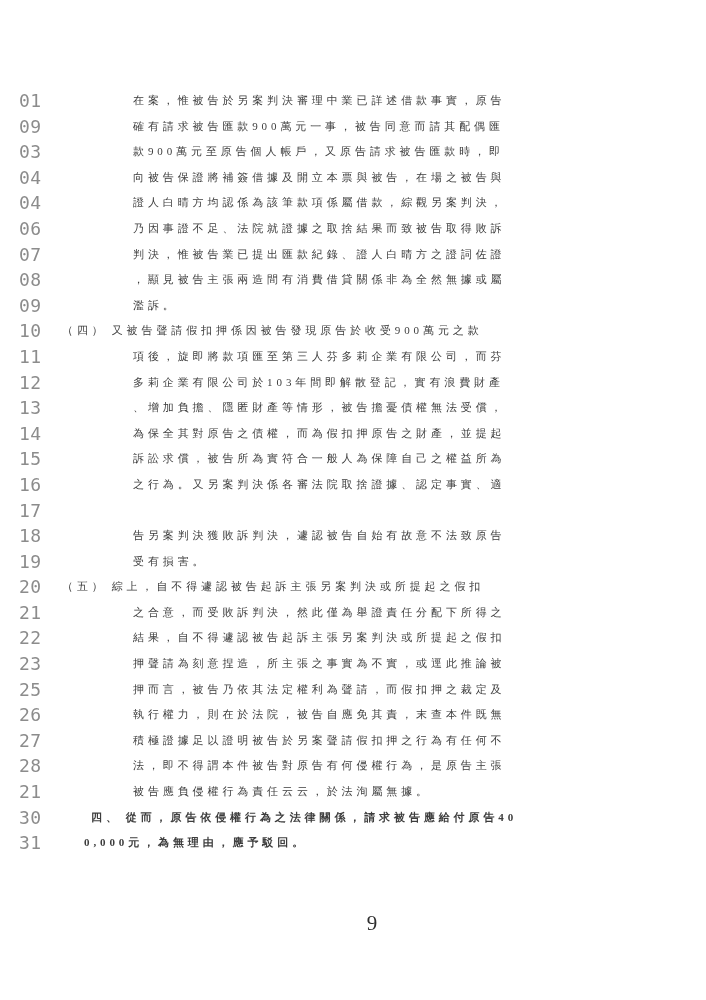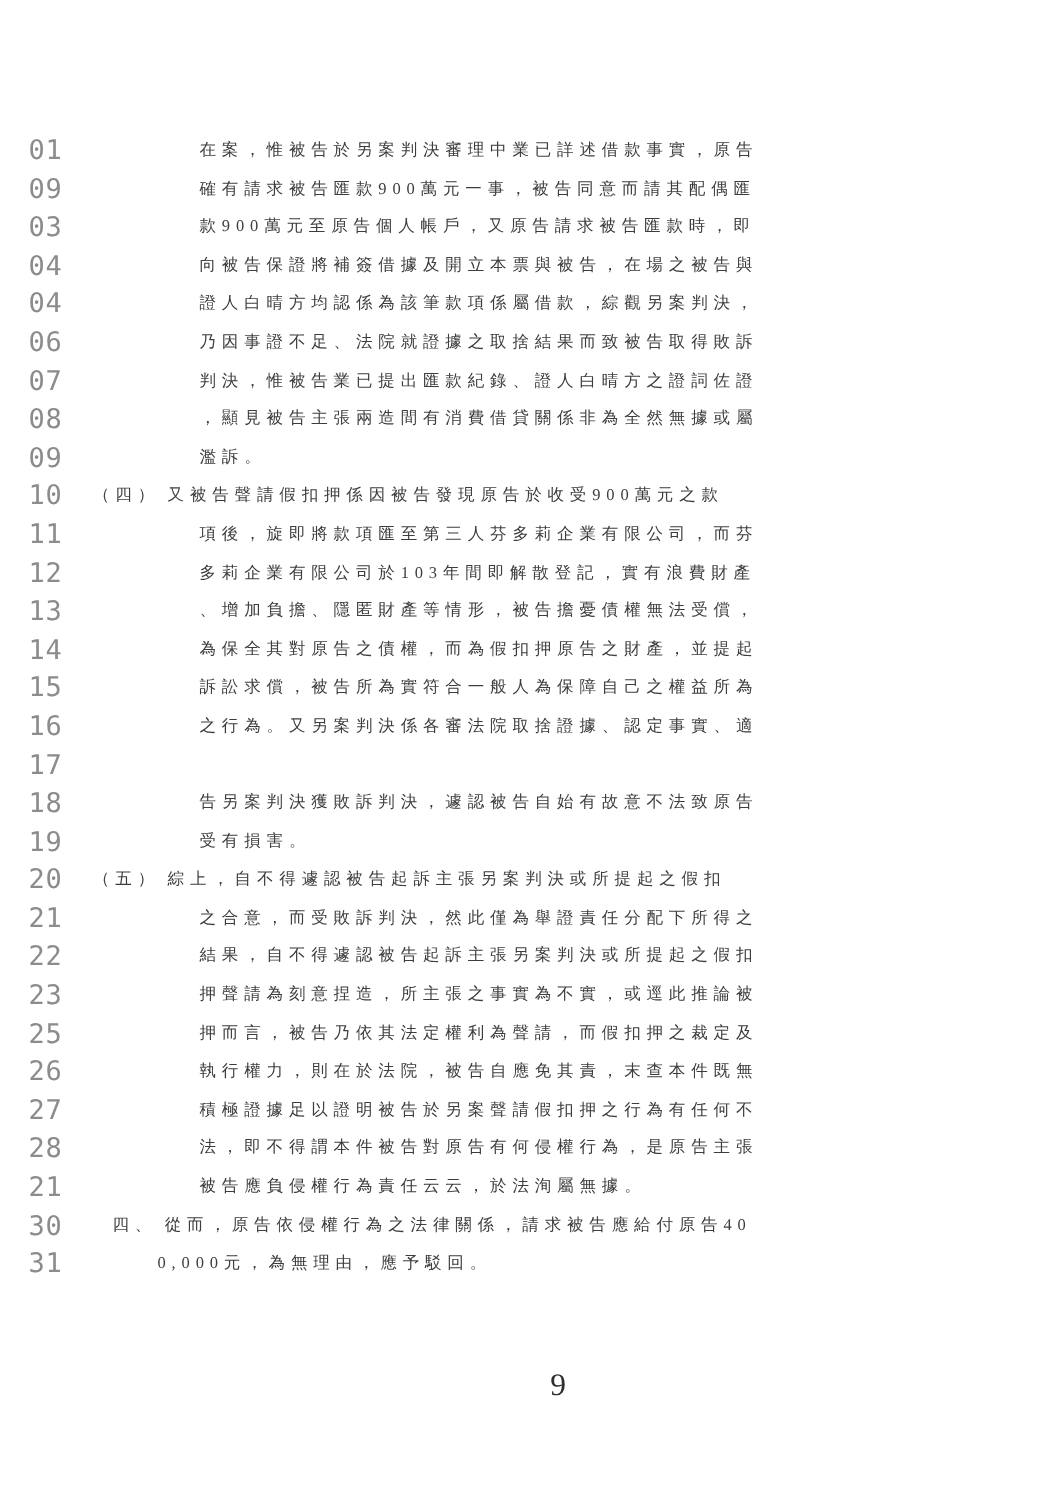--- a/index.html
+++ b/index.html
@@ -39,22 +39,22 @@
   .content {
     position: absolute;
     top: 0;
     font-size: 11px;
     line-height: 25.6px;
     color: #3d3d3d;
     letter-spacing: 3.9px;
   }
   .indent-body         { left: 133px; }
   .indent-item         { left: 62px;  }
-  .indent-section      { left: 75px;  }
-  .indent-section-cont { left: 105px;  }
+  .indent-section      { left: 91px; font-weight: bold;  }
+  .indent-section-cont { left: 84px; font-weight: bold;  }
   .prefix { margin-right: 5px; }
   .prefix:empty { margin-right: 0; display: none; }
   .pagenum {
     position: absolute;
     top: 911px;
     left: 0;
     width: 706px;
     text-align: center;
     text-indent: 38px;
     font-family: "Liberation Serif", serif;

